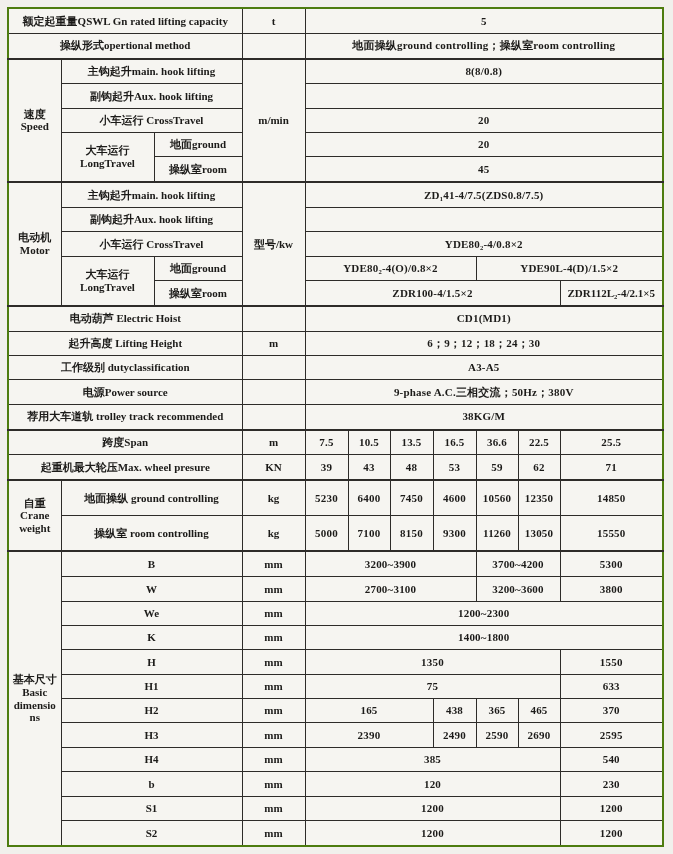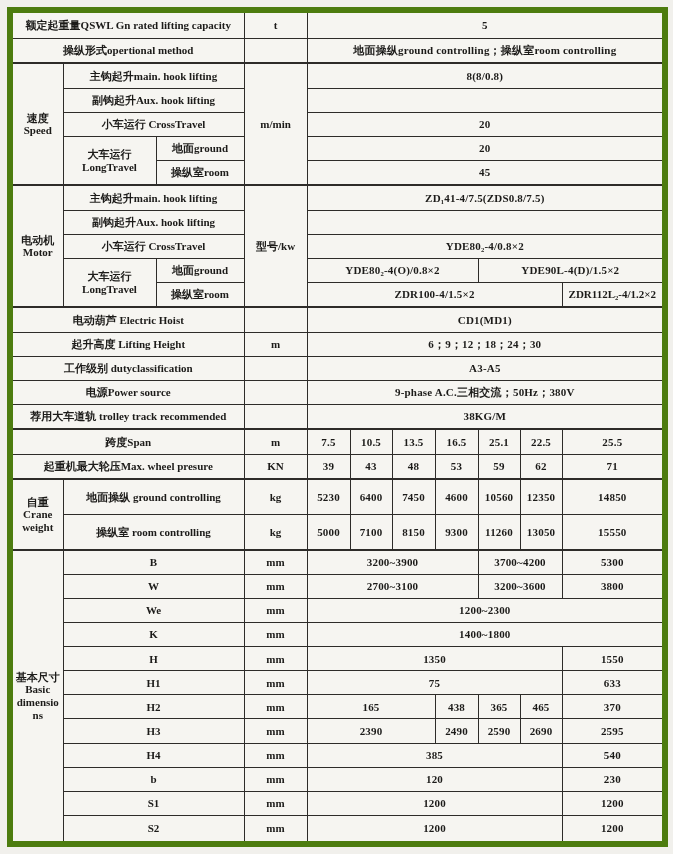--- a/index.html
+++ b/index.html
@@ -20,21 +20,21 @@
   table.spec td{
     border:1px solid #2e2c29;
     text-align:center;
     vertical-align:middle;
     padding:0 2px;
     font-weight:bold;
     font-size:11px;
     line-height:1.15;
     overflow:hidden;
   }
-  table.spec{border:6px solid #4d7c0f;}
+  table.spec{border:2px solid #4d7c0f;}
   td.gl{font-size:10px;padding:0 1px;word-break:break-word;}
   td.lb{font-size:10.5px;}
   td.un{font-size:10.5px;}
   td.vl{font-size:11px;letter-spacing:.2px;}
   td.sm{font-size:9.5px;letter-spacing:0;}
   tr.hv td{border-top-width:2px;}
 </style>
 </head>
 <body>
 
@@ -107,21 +107,21 @@
   </tr>
   <tr>
     <td class="lb" rowspan="2">大车运行 LongTravel</td>
     <td class="lb">地面ground</td>
     <td class="vl" colspan="4">YDE80₂-4(O)/0.8×2</td>
     <td class="vl" colspan="3">YDE90L-4(D)/1.5×2</td>
   </tr>
   <tr>
     <td class="lb">操纵室room</td>
     <td class="vl" colspan="6">ZDR100-4/1.5×2</td>
-    <td class="vl sm">ZDR112L₂-4/1.2×2</td>
+    <td class="vl sm">ZDR112L₂-4/2.1×5</td>
   </tr>
 
   <tr class="hv">
     <td class="lb" colspan="3">电动葫芦 Electric Hoist</td>
     <td class="un"></td>
     <td class="vl" colspan="7">CD1(MD1)</td>
   </tr>
   <tr>
     <td class="lb" colspan="3">起升高度 Lifting Height</td>
     <td class="un">m</td>
@@ -143,21 +143,21 @@
     <td class="vl" colspan="7">38KG/M</td>
   </tr>
 
   <tr class="hv">
     <td class="lb" colspan="3">跨度Span</td>
     <td class="un">m</td>
     <td class="vl">7.5</td>
     <td class="vl">10.5</td>
     <td class="vl">13.5</td>
     <td class="vl">16.5</td>
-    <td class="vl">25.1</td>
+    <td class="vl">36.6</td>
     <td class="vl">22.5</td>
     <td class="vl">25.5</td>
   </tr>
   <tr>
     <td class="lb" colspan="3">起重机最大轮压Max. wheel presure</td>
     <td class="un">KN</td>
     <td class="vl">39</td>
     <td class="vl">43</td>
     <td class="vl">48</td>
     <td class="vl">53</td>

